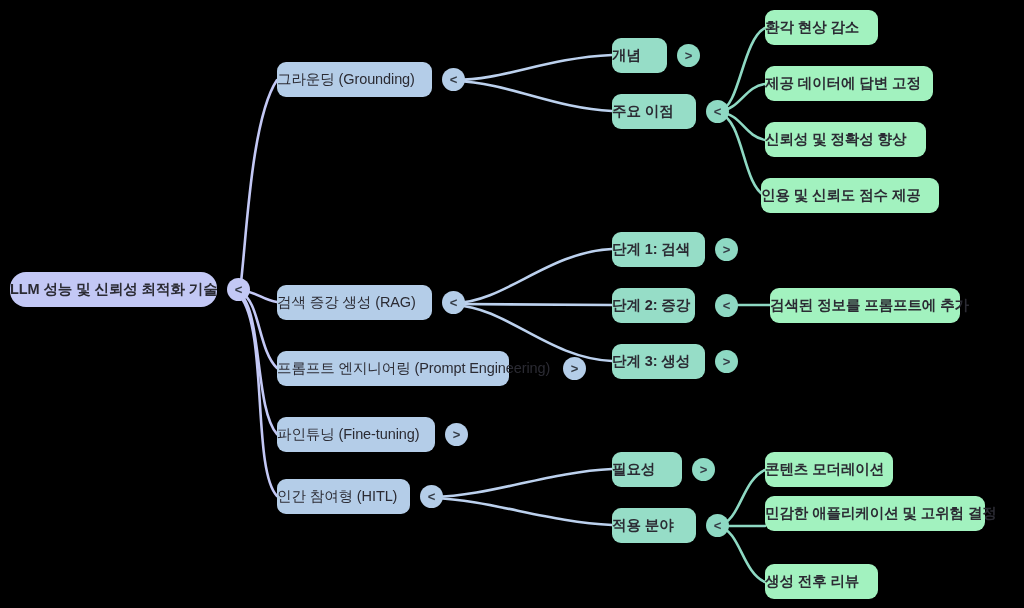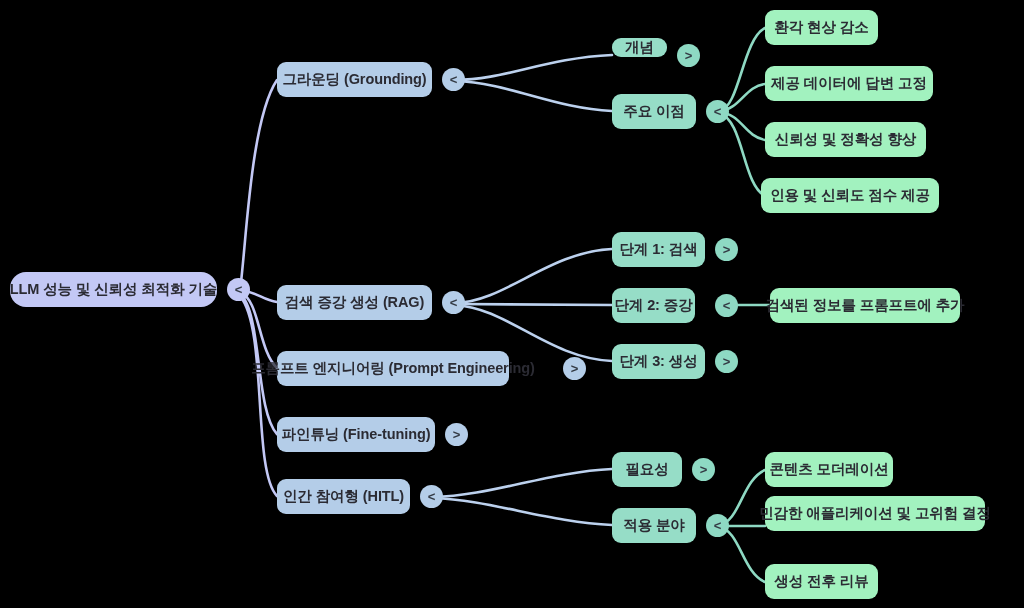--- a/index.html
+++ b/index.html
@@ -7,30 +7,30 @@
   body{
     width:1024px;height:608px;overflow:hidden;
     font-family:"Liberation Sans","DejaVu Sans",sans-serif;
     background:#000;position:relative;
   }
   #canvas{position:absolute;left:0;top:0;width:1024px;height:608px;}
   svg.edges{position:absolute;left:0;top:0;width:1024px;height:608px;pointer-events:none;}
 
   .node{
     position:absolute;
-    display:flex;align-items:center;justify-content:center;
+    display:flex;align-items:center;justify-content:flex-start;
     box-sizing:border-box;
     border-radius:9px;
     color:#2b2b33;
     white-space:nowrap;
     letter-spacing:-0.1px;
     line-height:1;
   }
   .lvl1{background:#c3c8f5;border-radius:16px;font-size:14.5px;font-weight:700;}
-  .lvl2{background:#b4cde8;font-size:14.5px;font-weight:700;}
+  .lvl2{background:#b4cde8;font-size:14.5px;font-weight:400;}
   .lvl3{background:#96ddc7;font-size:14.5px;font-weight:700;}
   .lvl4{background:#a2f2bf;font-size:14.5px;font-weight:600;}
 
   .toggle{
     position:absolute;
     width:23px;height:23px;border-radius:50%;
     display:flex;align-items:center;justify-content:center;
     font-size:13px;font-weight:700;color:#333a44;
     font-family:"Liberation Sans",sans-serif;
     line-height:1;
@@ -109,21 +109,21 @@
       </div>
       <div class="toggle tg-blue" style="left: 563px; top: 357px;">&gt;</div>
       <div class="node lvl2" style="left: 277px; top: 417px; width: 158px; height: 35px;">
         <span>파인튜닝 (Fine-tuning)</span>
       </div>
       <div class="toggle tg-blue" style="left: 445px; top: 423px;">&gt;</div>
       <div class="node lvl2" style="left: 277px; top: 479px; width: 133px; height: 35px;">
         <span>인간 참여형 (HITL)</span>
       </div>
       <div class="toggle tg-blue" style="left: 420px; top: 485px;">&lt;</div>
-      <div class="node lvl3" style="left: 612px; top: 38px; width: 55px; height: 19px;">
+      <div class="node lvl3" style="left: 612px; top: 38px; width: 55px; height: 35px;">
         <span>개념</span>
       </div>
       <div class="toggle tg-green" style="left: 677px; top: 44px;">&gt;</div>
       <div class="node lvl3" style="left: 612px; top: 94px; width: 84px; height: 35px;">
         <span>주요 이점</span>
       </div>
       <div class="toggle tg-green" style="left: 706px; top: 100px;">&lt;</div>
       <div class="node lvl3" style="left: 612px; top: 232px; width: 93px; height: 35px;">
         <span>단계 1: 검색</span>
       </div>

